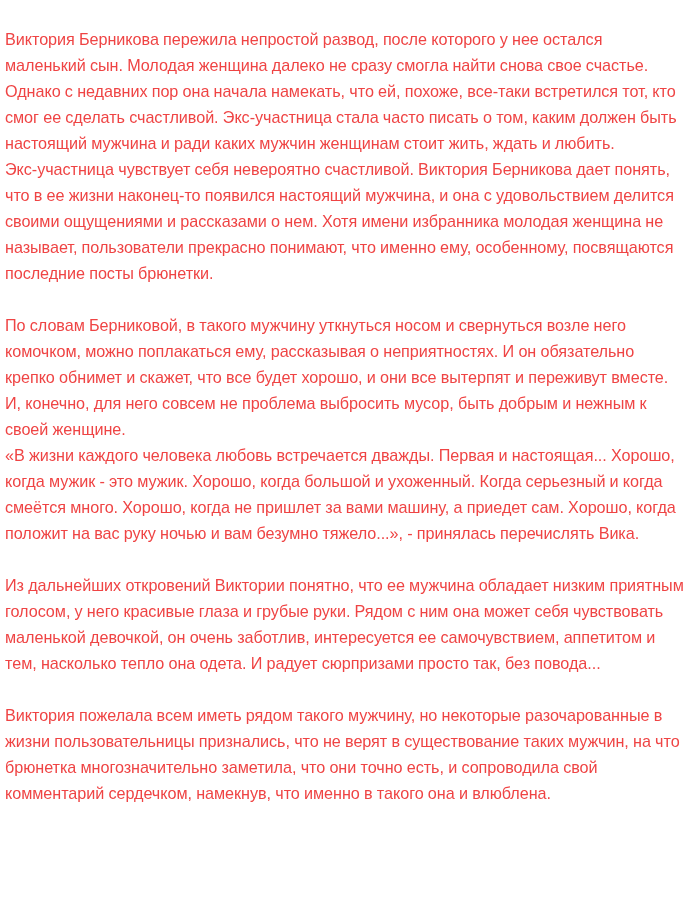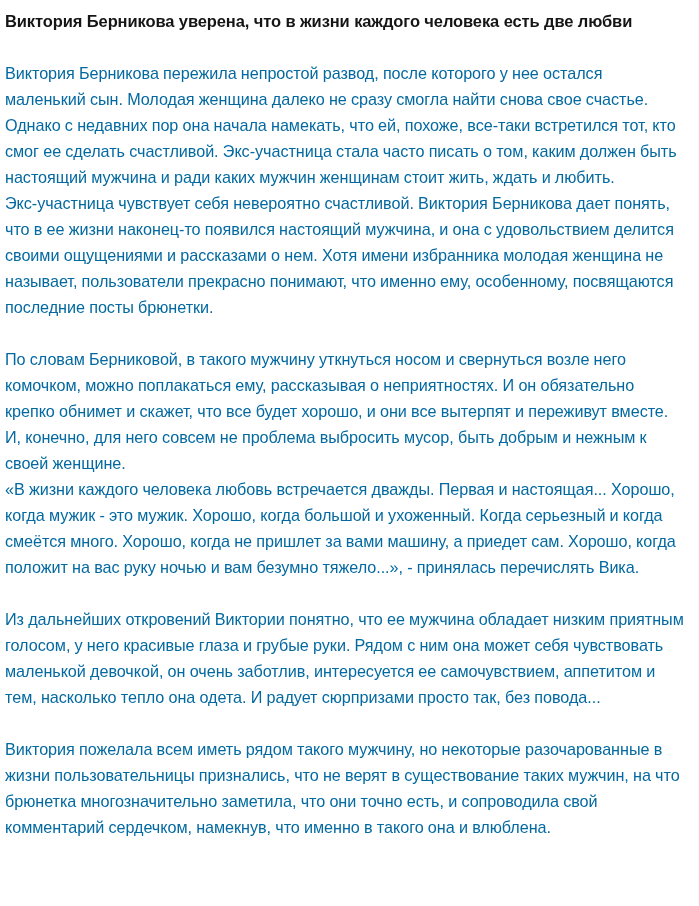--- a/index.html
+++ b/index.html
@@ -36,34 +36,33 @@
   }
   .body-block {
     margin: 0;
   }
   .body-block p {
     margin: 0;
     font-size: 16.2px;
     line-height: 26px;
     font-weight: 400;
     letter-spacing: -0.05px;
-    color: #0369a1;
+    color: #ef4444;
     text-align: left;
     word-spacing: -0.2px;
   }
   .block-gap {
     height: 26px;
   }
 </style>
 </head>
 <body>
 
 <article class="article">
 
-  <h1 class="article-title">Виктория Берникова уверена, что в жизни каждого человека есть две любви</h1>
 
   <div class="spacer-line"></div>
 
   <section class="body-block">
     <p>Виктория Берникова пережила непростой развод, после которого у нее остался маленький сын. Молодая женщина далеко не сразу смогла найти снова свое счастье. Однако с недавних пор она начала намекать, что ей, похоже, все-таки встретился тот, кто смог ее сделать счастливой. Экс-участница стала часто писать о том, каким должен быть настоящий мужчина и ради каких мужчин женщинам стоит жить, ждать и любить.</p>
     <p>Экс-участница чувствует себя невероятно счастливой. Виктория Берникова дает понять, что в ее жизни наконец-то появился настоящий мужчина, и она с удовольствием делится своими ощущениями и рассказами о нем. Хотя имени избранника молодая женщина не называет, пользователи прекрасно понимают, что именно ему, особенному, посвящаются последние посты брюнетки.</p>
   </section>
 
   <div class="block-gap"></div>
 

